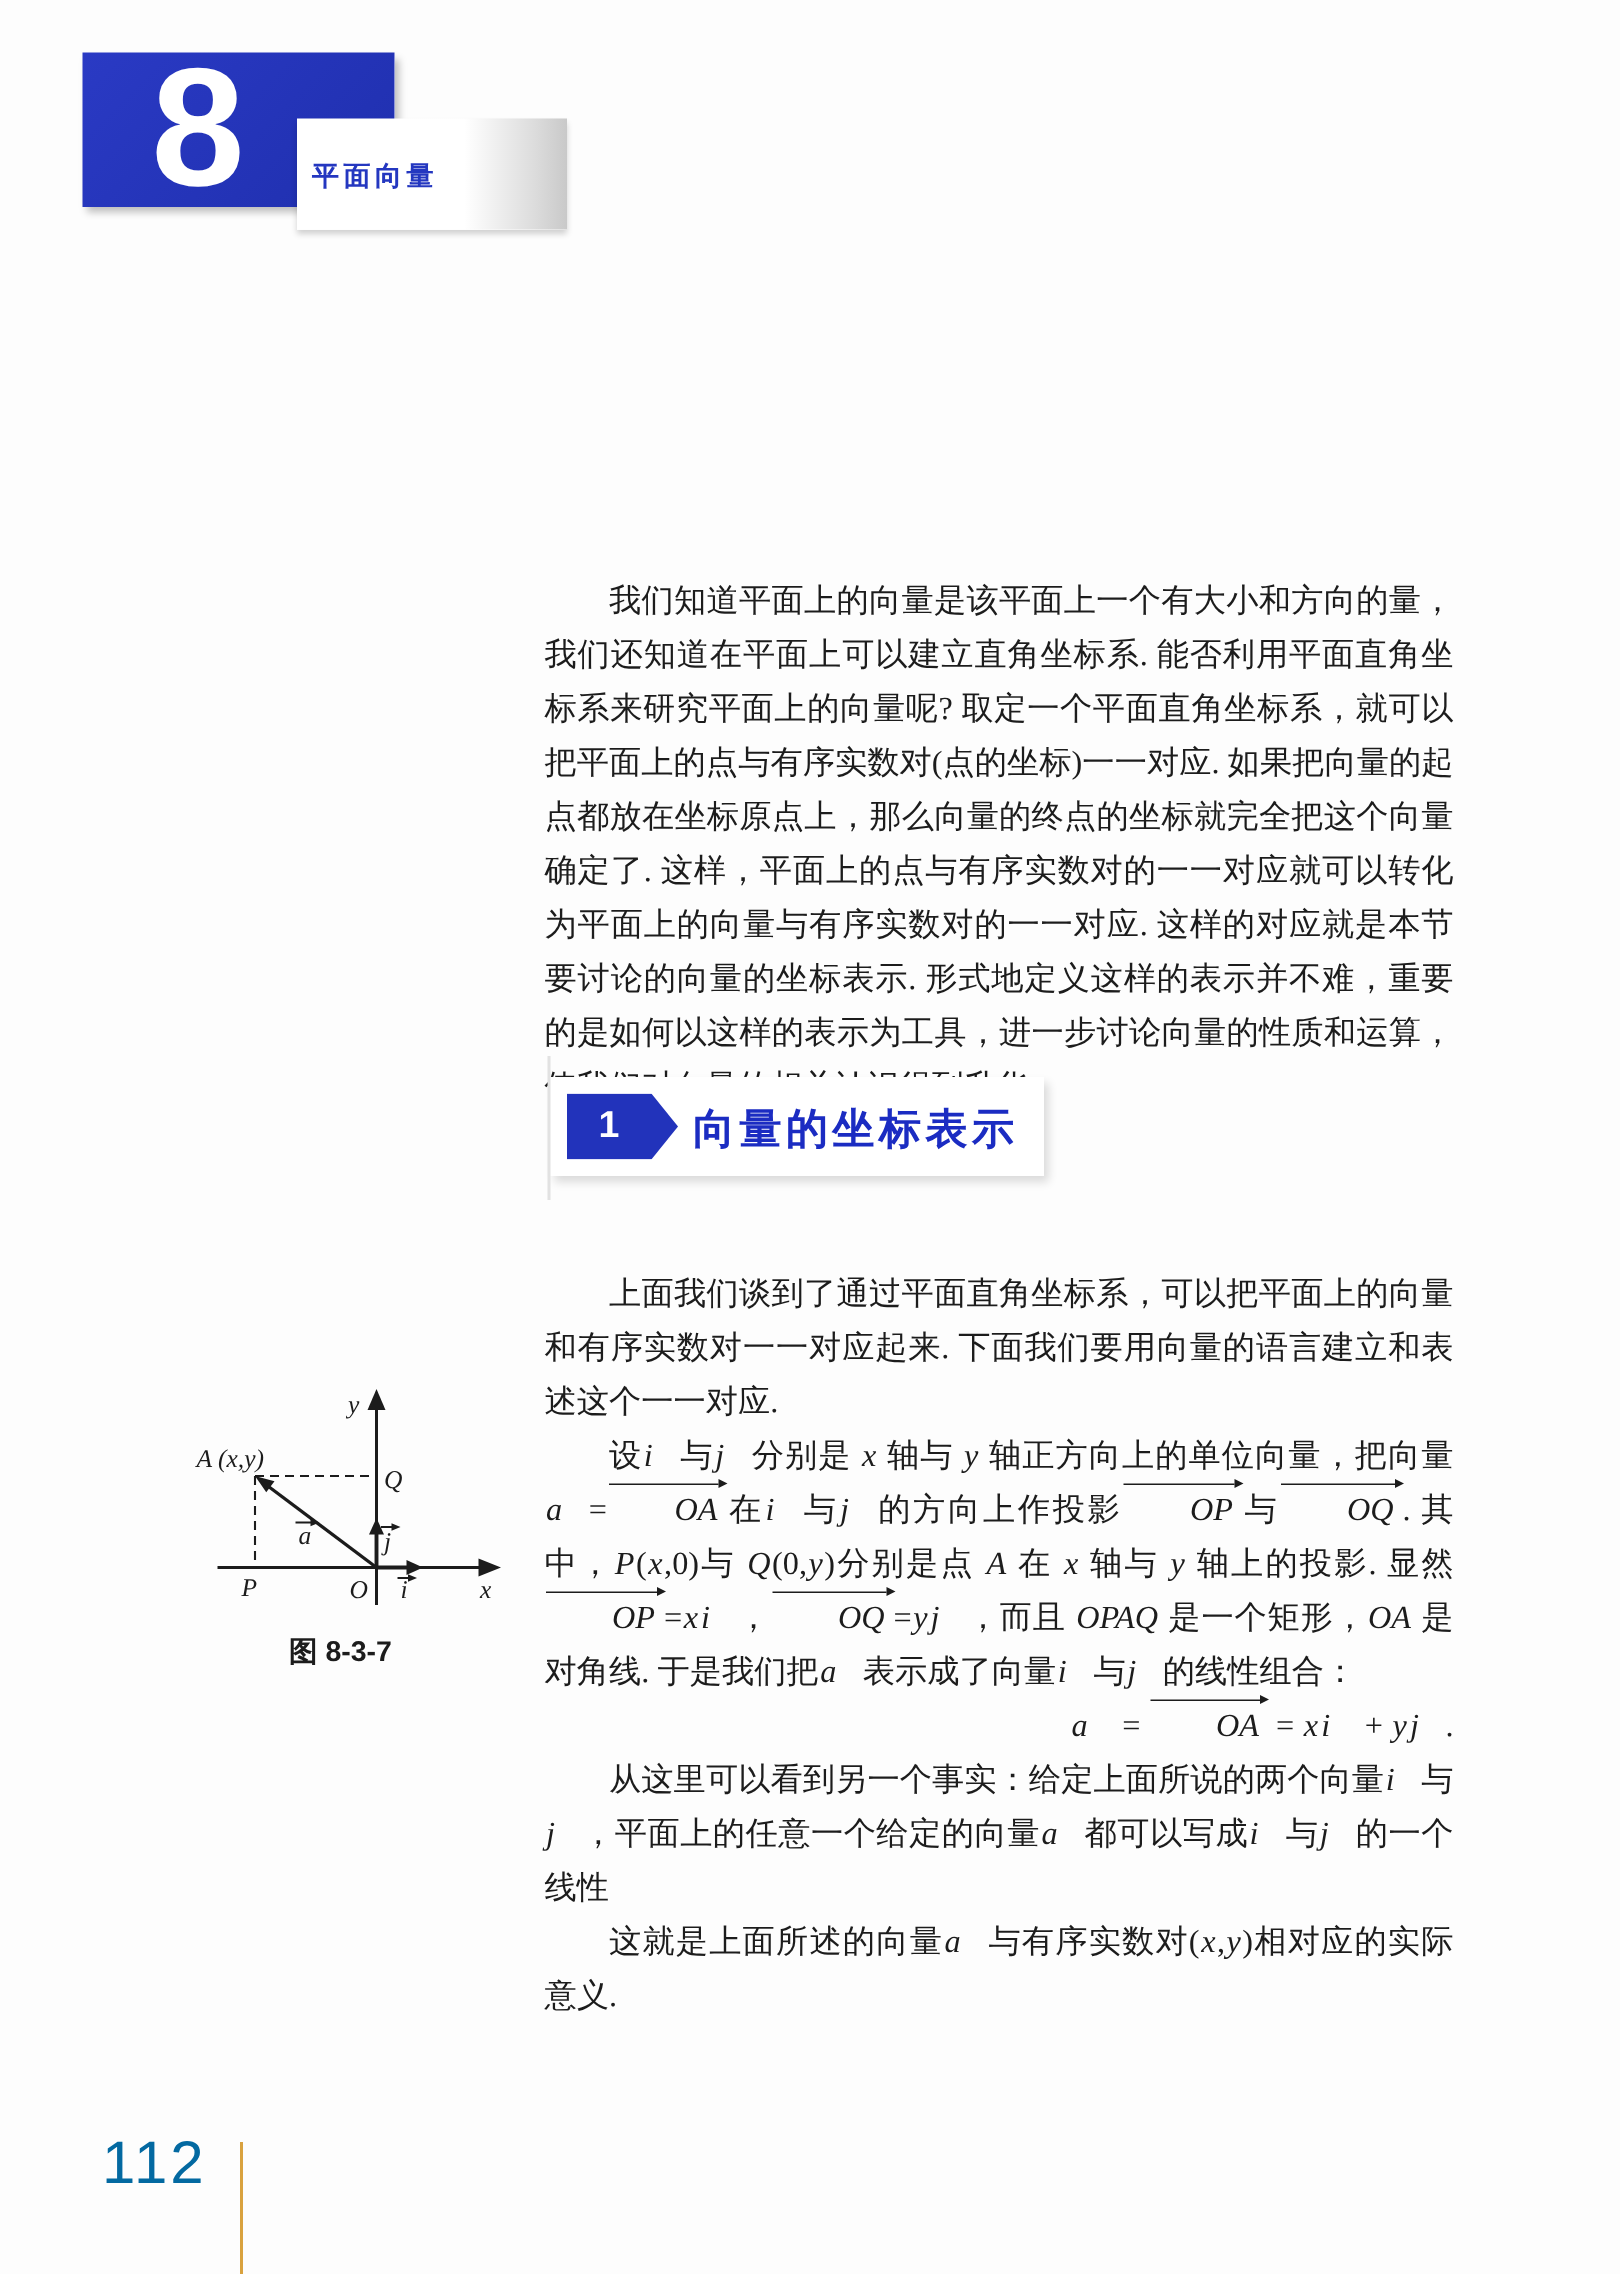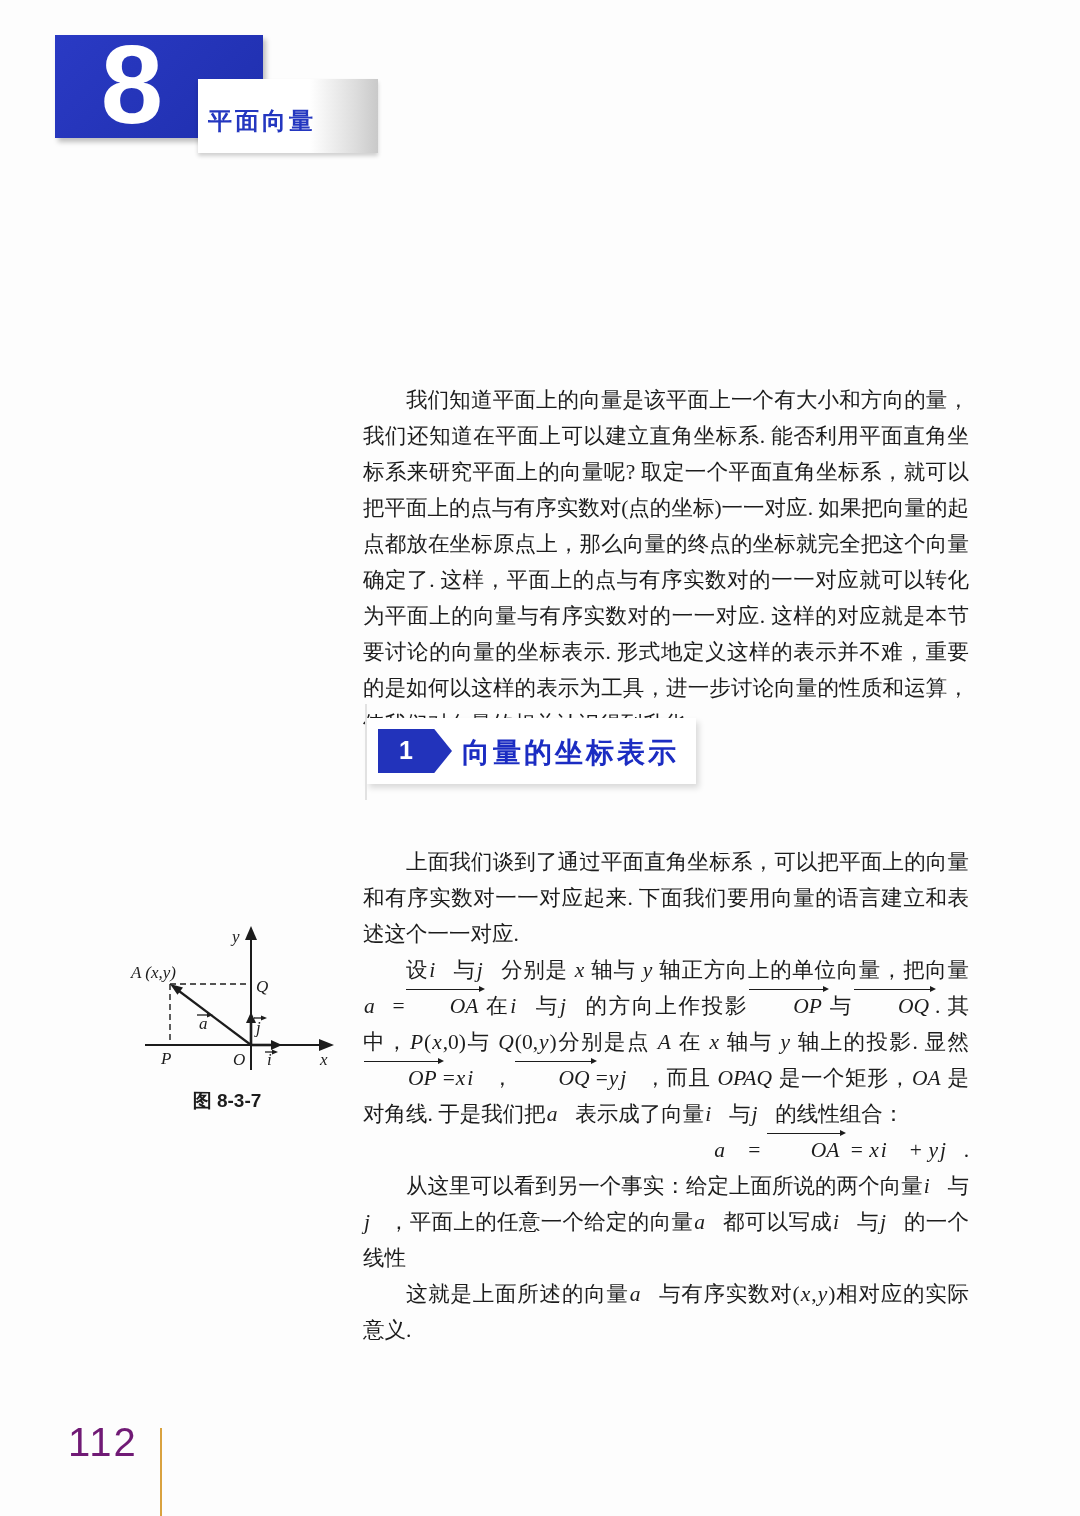--- a/index.html
+++ b/index.html
@@ -13,21 +13,21 @@
     background:linear-gradient(135deg,#2a3ac4 0%,#1f2fae 100%);
     box-shadow:3px 4px 5px rgba(0,0,0,.25);}
   .chapter-num{position:absolute;left:14px;top:-9px;width:126px;
     font-family:"Liberation Sans","DejaVu Sans",sans-serif;font-weight:bold;
     font-size:112px;line-height:118px;color:#ffffff;text-align:center;}
   .chapter-banner{position:absolute;left:143px;top:44px;width:180px;height:74px;
     background:linear-gradient(to right,#ffffff 0%,#ffffff 62%,#dcdcdc 88%,#c9c9c9 100%);
     box-shadow:0 3px 4px rgba(0,0,0,.18);}
   .chapter-title{position:absolute;left:10px;top:26px;
     font-family:"Liberation Sans","DejaVu Sans",sans-serif;font-weight:bold;
-    font-size:24px;letter-spacing:3px;color:#2437c0;}
+    font-size:18px;letter-spacing:3px;color:#2437c0;}
   
   .section-header{position:absolute;left:368px;top:200px;width:600px;height:110px;}
   .section-numbox{position:absolute;left:0;top:8px;width:114px;height:84px;
     border-radius:12px;
     background:linear-gradient(165deg,#2d9dcf 0%,#43aedd 55%,#57bde8 100%);
     box-shadow:2px 4px 4px rgba(0,0,0,.28);}
   .section-num{position:absolute;width:100%;text-align:center;top:14px;
     font-family:"Liberation Sans","DejaVu Sans",sans-serif;font-weight:bold;
     font-size:46px;color:#ffffff;}
   .section-slash-shadow{position:absolute;left:72px;top:24px;width:4px;height:122px;
@@ -70,21 +70,21 @@
   .figure{position:absolute;left:123px;top:922px;width:232px;}
   .figure svg{display:block;}
   .fig-caption{margin-top:6px;padding-right:24px;text-align:center;
     font-family:"Liberation Sans","DejaVu Sans",sans-serif;font-weight:bold;
     font-size:19px;color:#1c1c1c;}
   .figlabel{font-family:"Liberation Serif","DejaVu Serif",serif;
     font-style:italic;font-size:17px;fill:#1c1c1c;}
   
   .page-num{position:absolute;left:68px;top:1420px;
     font-family:"Liberation Sans","DejaVu Sans",sans-serif;
-    font-size:40px;color:#701a75;letter-spacing:2px;}
+    font-size:40px;color:#0369a1;letter-spacing:2px;}
   .footer-rule{position:absolute;left:160px;top:1428px;width:2px;height:88px;
     background:#d9a23f;}
 </style>
 </head>
 <body>
 
 <div class="page">
 
   <div class="chapter-badge">
     <div class="chapter-num">8</div>

